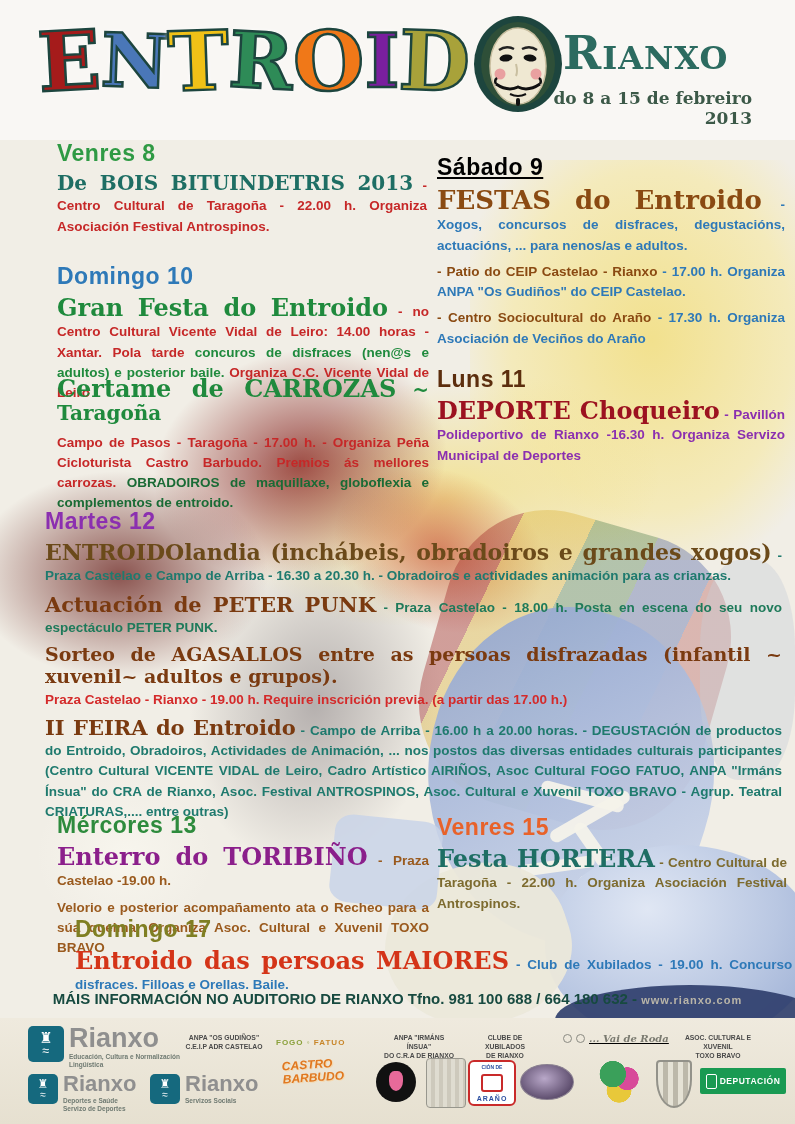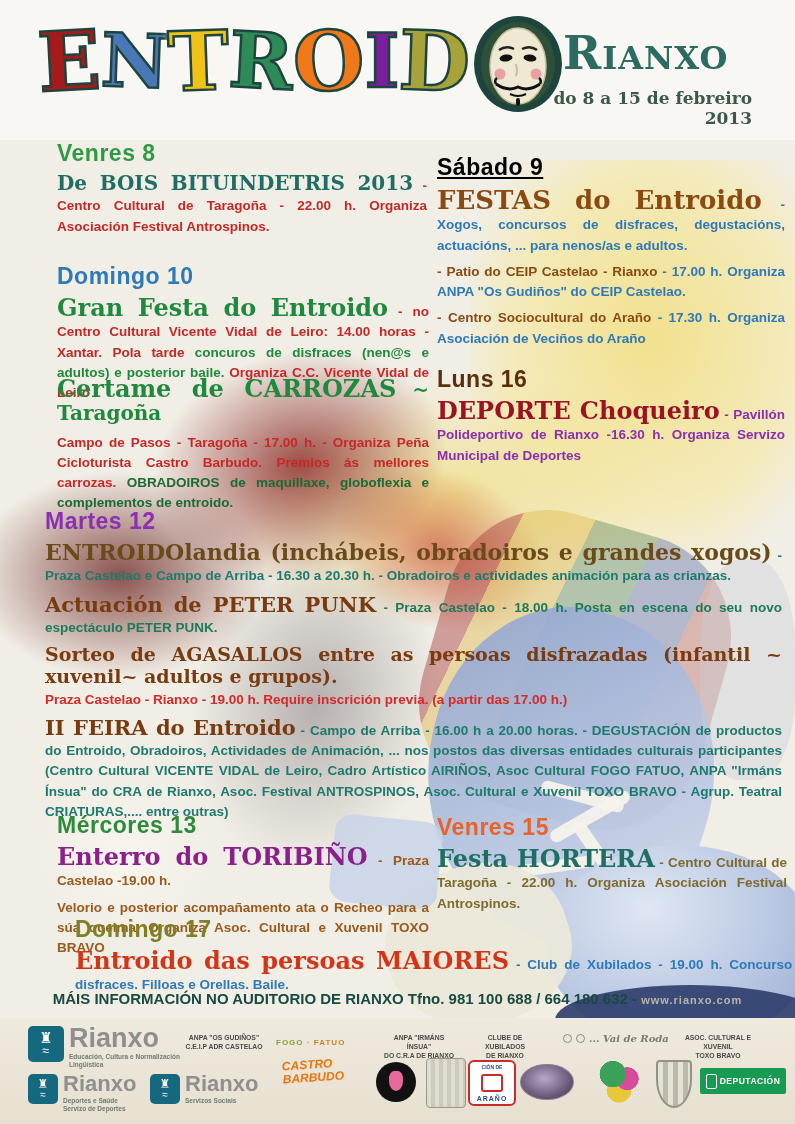--- a/index.html
+++ b/index.html
@@ -102,21 +102,21 @@
   .mname.big{font-size:27px;} .mname.sm{font-size:22px;}
   .mdept{font-size:6.5px;font-weight:700;color:#6f7a72;white-space:pre-line;line-height:1.25;margin-top:2px;}
   .slabel{font-size:6.8px;font-weight:800;color:#4a4a4a;text-align:center;white-space:pre-line;line-height:1.35;}
   #muni1{left:28px;top:4px;} #muni2{left:28px;top:52px;} #muni3{left:150px;top:52px;}
   #lbl-gudinos{left:178px;top:11px;width:92px;}
   #lbl-fogo{left:276px;top:9px;width:80px;}
   .fogo-txt{font-size:8px;font-weight:800;letter-spacing:1px;color:#8aa03a;}
   .fogo-txt b{color:#c8862a;}
   #lbl-insua{left:383px;top:11px;width:72px;}
   #lbl-clube{left:468px;top:11px;width:74px;}
-  #lbl-vai{left:563px;top:11px;width:110px;display:flex;align-items:center;gap:4px;}
+  #lbl-vai{left:563px;top:11px;width:110px;display:flex;align-items:center;gap:4px;text-decoration:underline;}
   .doodle{width:7px;height:7px;border:1px solid #8a8a82;border-radius:50%;display:inline-block;}
   .vai-script{font-family:"DejaVu Serif",serif;font-style:italic;font-size:10px;color:#7a7a70;font-weight:bold;}
   #lbl-toxo{left:675px;top:11px;width:86px;}
   #logo-castro{left:283px;top:36px;width:72px;height:48px;transform:rotate(-4deg);
     font-size:12px;font-weight:800;font-style:italic;color:#e07820;white-space:pre-line;line-height:1.05;
     text-shadow:1px 1px 0 #f5d9b0;}
   #logo-blackcircle{left:376px;top:40px;width:40px;height:40px;border-radius:50%;background:#111;}
   #logo-blackcircle i{position:absolute;left:13px;top:9px;width:14px;height:20px;border-radius:45% 45% 60% 60%;
     background:#e86a9a;display:block;}
   #logo-stamp{left:426px;top:36px;width:38px;height:48px;border:1px solid #8a8a82;border-radius:4px;
@@ -235,21 +235,21 @@
       <span class="c-brown">- Patio do CEIP Castelao - Rianxo</span>
       <span class="c-blue">- 17.00 h. Organiza ANPA "Os Gudiños" do CEIP Castelao.</span>
     </p>
     <p>
       <span class="c-brown">- Centro Sociocultural do Araño</span>
       <span class="c-blue">- 17.30 h. Organiza Asociación de Veciños do Araño</span>
     </p>
   </section>
 
   <section id="luns11" class="sec">
-    <h2 class="h hg-dkbrown">Luns 16</h2>
+    <h2 class="h hg-dkbrown">Luns 11</h2>
     <p>
       <span class="serif fs24 c-maroon">DEPORTE Choqueiro</span>
       <span class="hg-purple">- Pavillón Polideportivo de Rianxo -16.30 h. Organiza Servizo Municipal de Deportes</span>
     </p>
   </section>
 
   <section id="martes12" class="sec">
     <h2 class="h hg-purple">Martes 12</h2>
     <p class="ev">
       <span class="serif fs22 c-olbrown">ENTROIDOlandia (inchábeis, obradoiros e grandes xogos)</span>

